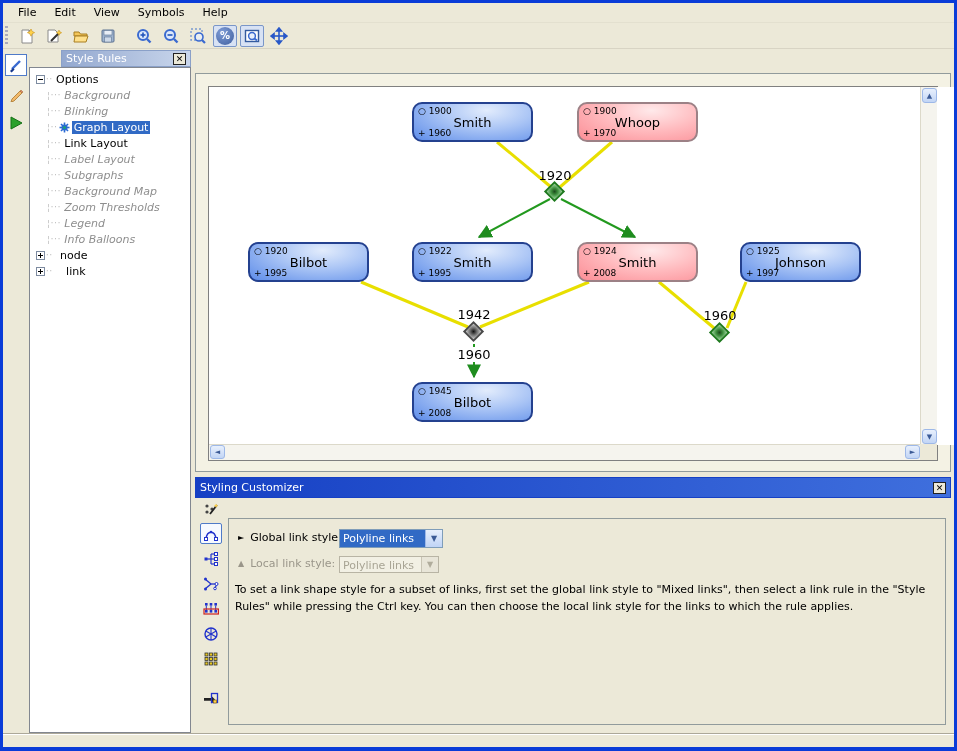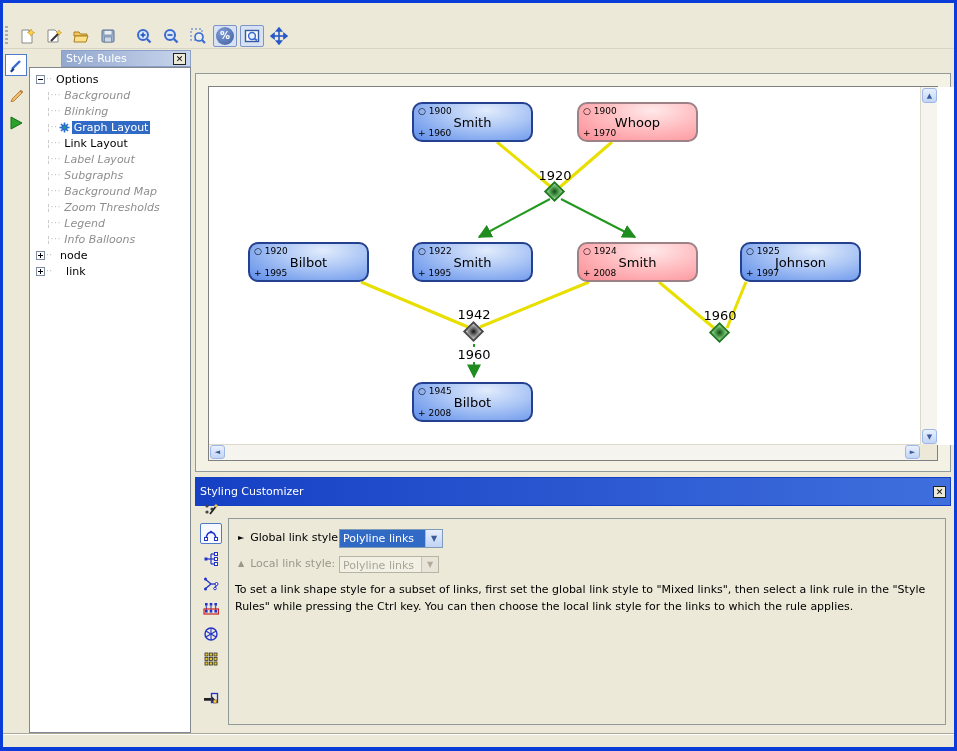--- a/index.html
+++ b/index.html
@@ -73,21 +73,21 @@
   .person .died { position:absolute; left:4px; bottom:2px; font-size:9px; }
   .ylabel { position:absolute; width:44px; text-align:center; font-size:13px; }
   .ylabel.bg { background:#fff; }
   .diamond { position:absolute; width:15px; height:15px; transform:rotate(45deg); }
   .diamond.green { background:radial-gradient(circle,#1c4a1c 0%, #3c8c3c 40%, #9fd89f 100%); border:2px solid #1f7a1f; }
   .diamond.gray { background:radial-gradient(circle,#111 0%, #666 40%, #cfcfcf 100%); border:2px solid #4a4a4a; }
   #links { position:absolute; left:0; top:0; }
 
   
   #customizer { position:absolute; left:195px; top:477px; width:756px; height:256px; }
-  #customizer .paneltitle { background:linear-gradient(to right,#1640c4,#3f6fdd); border:1px solid #1640c4; height:29px; }
+  #customizer .paneltitle { background:linear-gradient(to right,#1640c4,#3f6fdd); border:1px solid #1640c4; height:21px; }
   #cstrip { position:absolute; left:2px; top:18px; width:28px; bottom:0; display:flex; flex-direction:column; align-items:center; gap:4px; padding-top:3px; }
   .cbtn { width:22px; height:21px; display:flex; align-items:center; justify-content:center; }
   .cbtn.selected { border:1px solid #4f7ac8; border-radius:2px; background:#f6f9ff; }
   .ctabs { position:absolute; left:33px; top:20px; right:2px; height:21px; display:flex; align-items:flex-end; gap:2px; }
   .ctab { background:linear-gradient(#fefdfb,#f0eee0); border:1px solid #919b9c; border-bottom:none; border-radius:3px 3px 0 0; padding:3px 6px; height:18px; font-size:11px; }
   .ctab.active { background:#fcfbf6; height:21px; padding-top:5px; position:relative; z-index:2;}
   .ctab.active::before{content:""; position:absolute; left:-1px; right:-1px; top:-1px; height:3px; background:#f1a029; border-radius:3px 3px 0 0;}
   #cbody { position:absolute; left:33px; top:41px; right:5px; bottom:8px; border:1px solid #919b9c; background:#ece9d8; }
   .frow { position:absolute; display:flex; align-items:center; gap:6px; }
   .marker { font-size:8px; }
@@ -108,20 +108,27 @@
 </style>
 </head>
 <body>
 
 <div id="window">
   <div class="edge top"></div>
   <div class="edge left"></div>
   <div class="edge right"></div>
   <div class="edge bottom"></div>
 
+  <div id="menubar">
+    <span class="menu-item">File</span>
+    <span class="menu-item">Edit</span>
+    <span class="menu-item">View</span>
+    <span class="menu-item">Symbols</span>
+    <span class="menu-item">Help</span>
+  </div>
 
   <div id="toolbar">
     <div class="grip"></div>
     <div class="tbtn">
       <span>
           <svg width="18" height="18">
             <path d="M4 3 h7 l3 3 v10 h-10 z" fill="#fff" stroke="#8a8a8a"></path>
             <path d="M11 3 l3 3 h-3 z" fill="#dcd8c8" stroke="#8a8a8a"></path>
             <path d="M13 2 l1.2 2.4 2.4 1.2 -2.4 1.2 -1.2 2.4 -1.2-2.4 -2.4-1.2 2.4-1.2 z" fill="#ffd24a" stroke="#c89018" stroke-width="0.6"></path>
           </svg>

